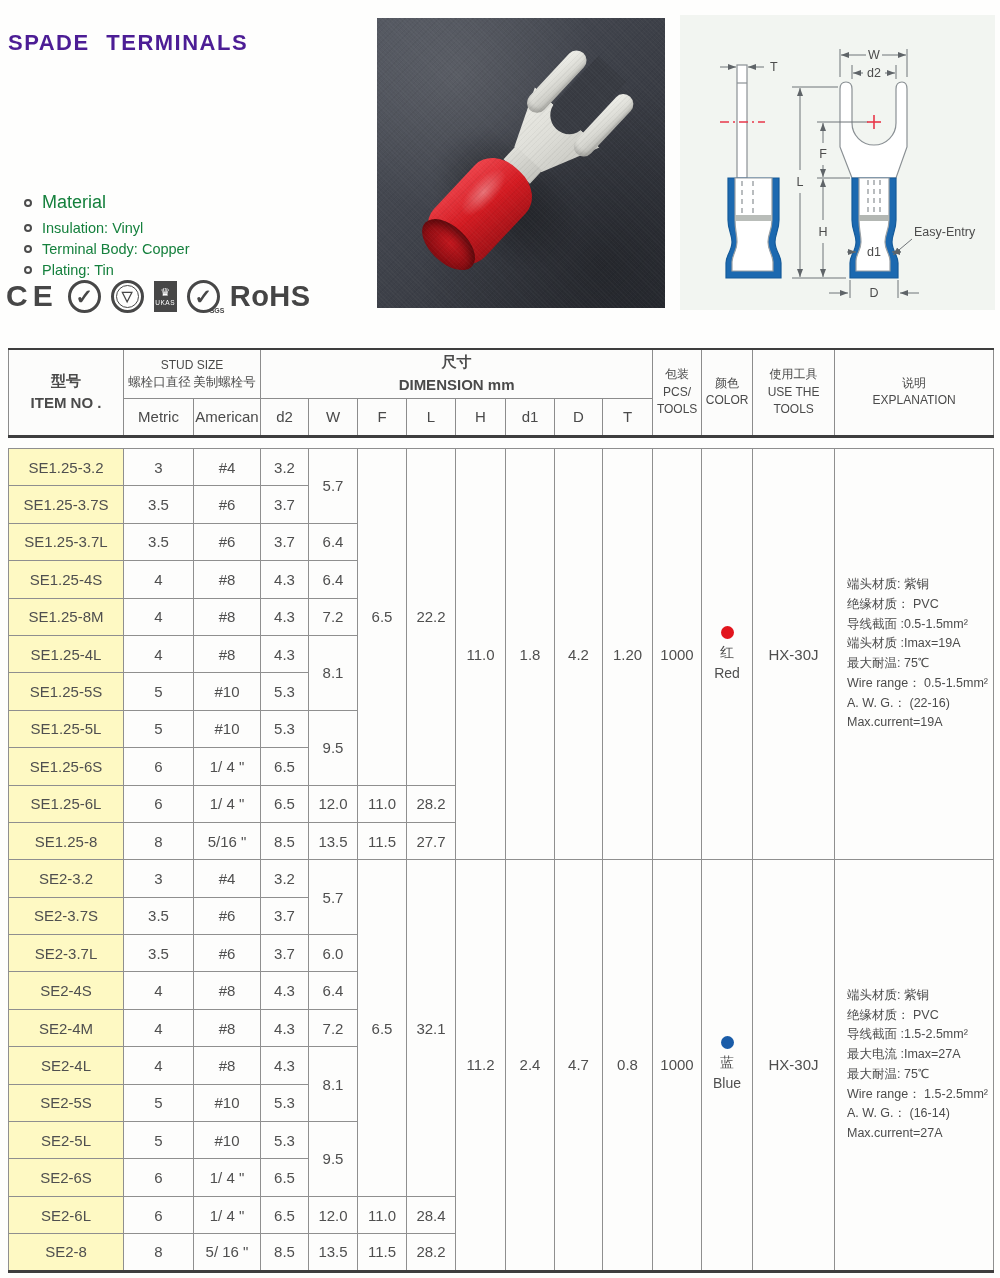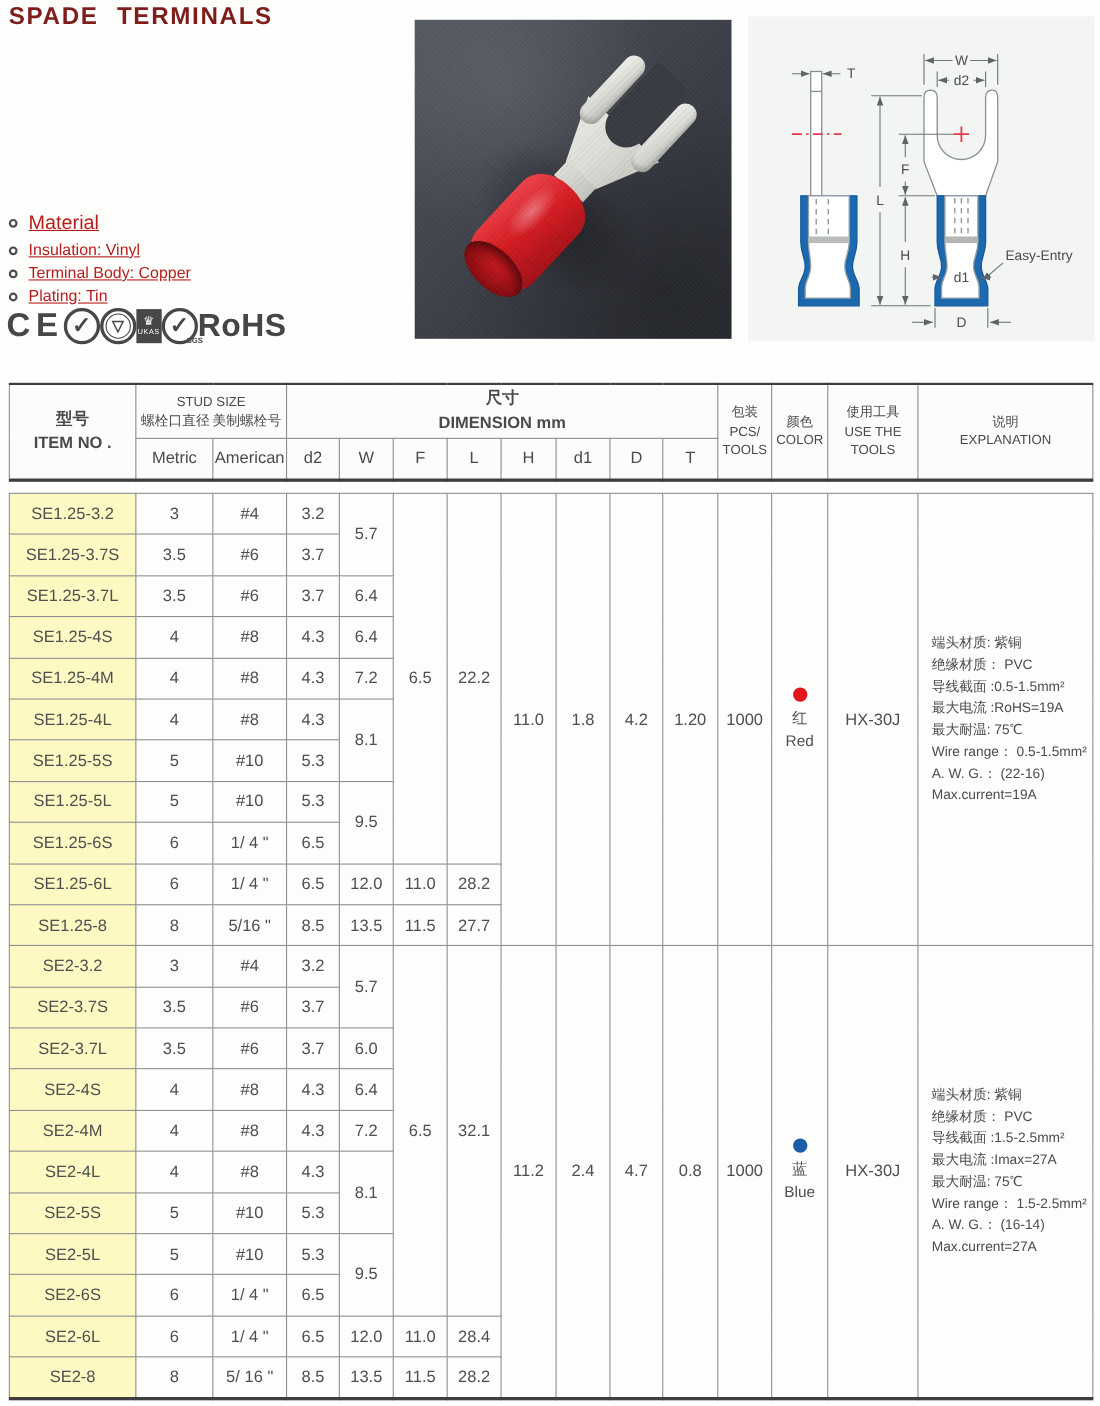--- a/index.html
+++ b/index.html
@@ -1,28 +1,28 @@
 <!DOCTYPE html>
 <html><head>
 <meta charset="utf-8">
 <style>
   * { margin:0; padding:0; box-sizing:border-box; }
   body { background:#fff; font-family:"Liberation Sans", sans-serif; }
   .page { position:relative; width:1000px; height:1278px; background:#fefefd; overflow:hidden; }
 
   
-  .title { position:absolute; left:8px; top:2px; font-size:22px; font-weight:bold;
-           color:#7f1d1d; letter-spacing:1.5px; word-spacing:9px; }
-  .mat { position:absolute; left:8px; top:192px; list-style:none; color:#b91c1c;text-decoration:underline; }
+  .title { position:absolute; left:8px; top:30px; font-size:22px; font-weight:bold;
+           color:#4c1d95; letter-spacing:1.5px; word-spacing:9px; }
+  .mat { position:absolute; left:24px; top:192px; list-style:none; color:#15803d; }
   .mat li { display:flex; align-items:center; margin-bottom:5px; font-size:14.5px; }
   .mat li.first { font-size:18px; margin-bottom:7px; }
   .ring { width:8px; height:8px; border:2px solid #4c4c4c; border-radius:50%;
           margin-right:10px; flex:0 0 auto; }
   .certs { position:absolute; left:6px; top:277px; display:flex; align-items:center;
-           color:#474747; height:38px; }
+           gap:10px; color:#474747; height:38px; }
   .ce { font-size:30px; font-weight:bold; letter-spacing:5px; color:#474747; }
   .badge { width:33px; height:33px; border-radius:50%; border:3px solid #474747;
            display:flex; align-items:center; justify-content:center; position:relative;
            color:#474747; font-weight:bold; flex:0 0 auto; }
   .badge .chk { font-size:21px; line-height:1; }
   .badge.inner::before { content:""; position:absolute; inset:2px; border:1.5px solid #474747;
            border-radius:50%; }
   .badge .tri { font-size:14px; line-height:1; }
   .ukas { width:23px; height:31px; background:#474747; color:#fff; display:flex;
           flex-direction:column; align-items:center; justify-content:center; flex:0 0 auto; }
@@ -339,21 +339,21 @@
           <td class="num" rowspan="11">1.8</td>
           <td class="num" rowspan="11">4.2</td>
           <td class="num" rowspan="11">1.20</td>
           <td class="num" rowspan="11">1000</td>
           <td class="colorcell" rowspan="11"><span class="dot" style="background: rgb(226, 21, 29);"></span><div>红</div><div>Red</div></td>
           <td class="num" rowspan="11">HX-30J</td>
           <td class="expl" rowspan="11">
             <div>端头材质: 紫铜</div>
             <div>绝缘材质：  PVC</div>
             <div>导线截面 :0.5-1.5mm²</div>
-            <div>最大电流 :RoHS=19A</div>
+            <div>端头材质 :Imax=19A</div>
             <div>最大耐温: 75℃</div>
             <div>Wire range：  0.5-1.5mm²</div>
             <div>A. W. G.：  (22-16)</div>
             <div>Max.current=19A</div>
           </td>
         </tr>
         <tr>
           <td class="item">SE1.25-3.7S</td>
           <td class="num">3.5</td>
           <td class="num">#6</td>
@@ -367,21 +367,21 @@
           <td class="num">6.4</td>
         </tr>
         <tr>
           <td class="item">SE1.25-4S</td>
           <td class="num">4</td>
           <td class="num">#8</td>
           <td class="num">4.3</td>
           <td class="num">6.4</td>
         </tr>
         <tr>
-          <td class="item">SE1.25-4M</td>
+          <td class="item">SE1.25-8M</td>
           <td class="num">4</td>
           <td class="num">#8</td>
           <td class="num">4.3</td>
           <td class="num">7.2</td>
         </tr>
         <tr>
           <td class="item">SE1.25-4L</td>
           <td class="num">4</td>
           <td class="num">#8</td>
           <td class="num">4.3</td>

